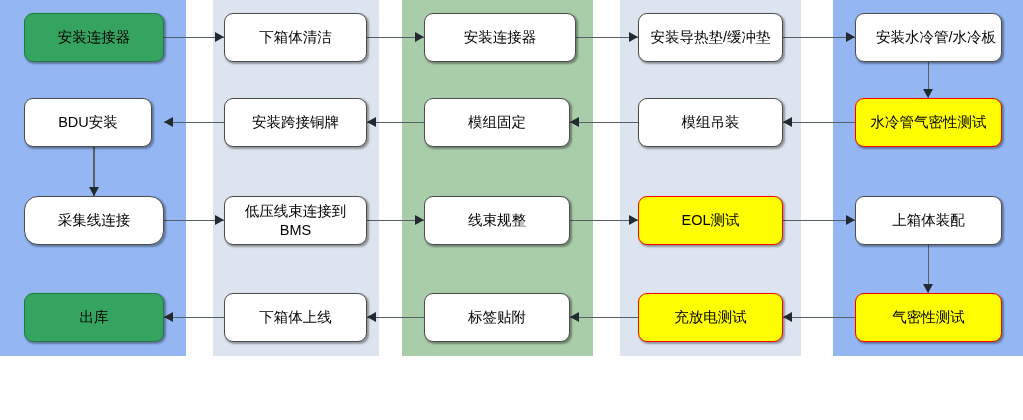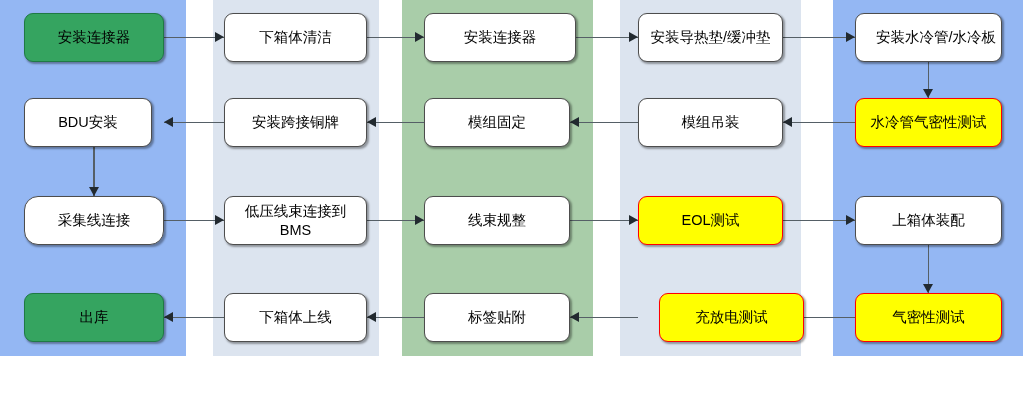--- a/index.html
+++ b/index.html
@@ -177,21 +177,21 @@
       </div>
       <div class="node test" style="left: 638px; top: 196px; width: 145px; height: 49px;">
         <span>EOL测试</span>
       </div>
       <div class="node process" style="left: 855px; top: 196px; width: 147px; height: 49px;">
         <span>上箱体装配</span>
       </div>
       <div class="node test" style="left: 855px; top: 293px; width: 147px; height: 49px;">
         <span>气密性测试</span>
       </div>
-      <div class="node test" style="left: 638px; top: 293px; width: 145px; height: 49px; margin-left: 21px;">
+      <div class="node test" style="left: 638px; top: 293px; width: 145px; height: 49px;">
         <span>充放电测试</span>
       </div>
       <div class="node process" style="left: 424px; top: 293px; width: 146px; height: 49px;">
         <span>标签贴附</span>
       </div>
       <div class="node process" style="left: 224px; top: 293px; width: 143px; height: 49px;">
         <span>下箱体上线</span>
       </div>
       <div class="node terminal" style="left: 24px; top: 293px; width: 140px; height: 49px;">
         <span>出库</span>

